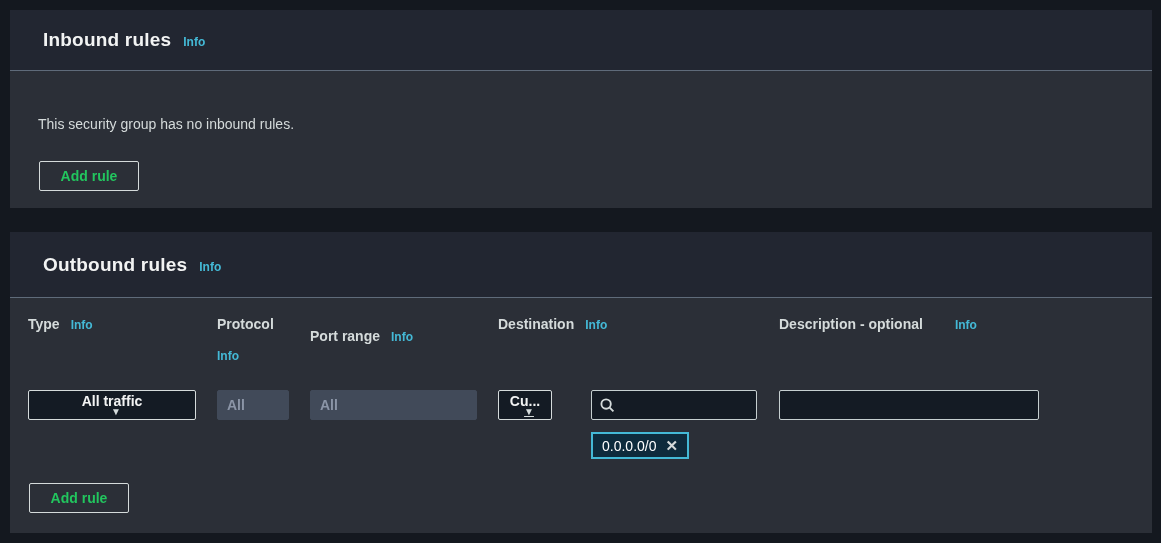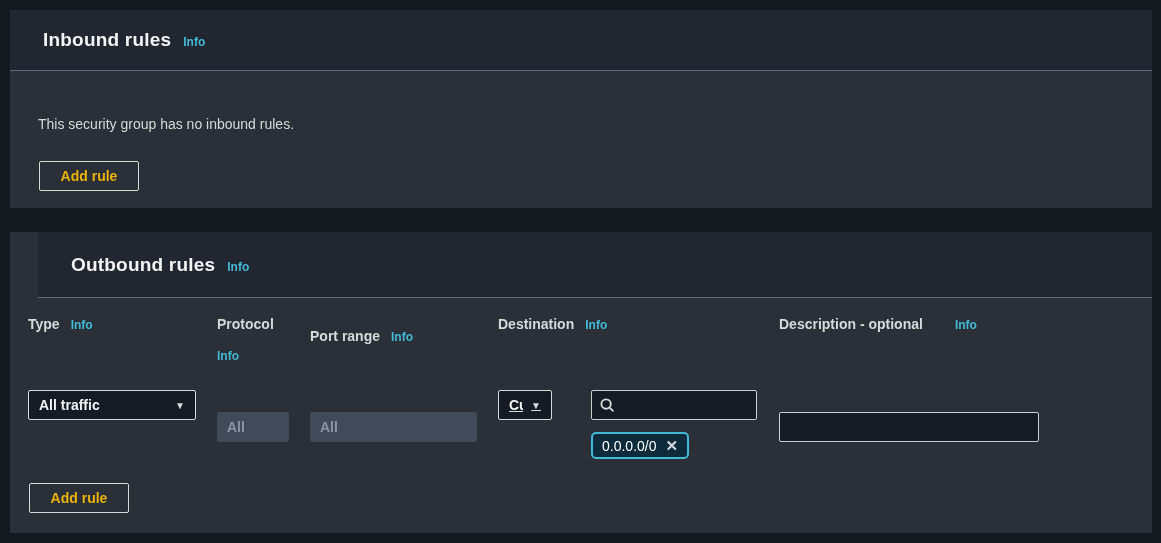--- a/index.html
+++ b/index.html
@@ -23,35 +23,35 @@
   .panel-inbound  { top: 10px;  height: 198px; }
   .panel-outbound { top: 232px; height: 301px; }
   .panel-header {
     position: absolute; left: 0; right: 0; top: 0;
     background: #222631;
     border-bottom: 1px solid #5f6b7a;
     display: flex; align-items: center; gap: 12px;
     padding-left: 33px;
   }
   .panel-inbound  .panel-header { height: 61px; }
-  .panel-outbound .panel-header { height: 66px; margin-left: 28px; }
+  .panel-outbound .panel-header { height: 66px; }
   .panel-title {
     font-size: 19px; font-weight: 700; color: #f2f3f3; letter-spacing: 0.2px;
   }
   .info-link {
     font-size: 12px; font-weight: 700; color: #44b9d6;
     text-decoration: none; cursor: pointer; position: relative; top: 2px;
   }
 
   
   .btn {
     background: transparent;
     border: 1px solid #d5dbdb;
     border-radius: 2px;
-    color: #eab308;
+    color: #22c55e;
     font-family: inherit;
     font-size: 14px; font-weight: 700;
     cursor: pointer;
     line-height: 1.2;
   }
 
   
   .empty-msg {
     position: absolute; left: 28px; top: 106px;
     font-size: 14px; color: #d5dbdb;
@@ -74,33 +74,34 @@
   .hdr-portrange   { left: 310px; top: 316px; width: 170px; margin-top: 12px; }
   .hdr-destination { left: 498px; top: 316px; width: 200px; text-align: center; }
   .hdr-description { left: 779px; top: 316px; width: 260px; gap: 32px; }
 
   
   .select {
     position: absolute; top: 390px; height: 30px;
     background: #141b24;
     border: 1px solid #d5dbdb; border-radius: 2px;
     display: flex; align-items: center;
-    padding: 8px 10px;
+    padding: 2px 10px;
     cursor: pointer;
+    flex-direction: column;
   }
   .select-value {
     flex: 1; font-size: 14px; font-weight: 700; color: #f2f3f3;
     white-space: nowrap; overflow: hidden;
   }
   .caret { font-size: 10px; color: #d5dbdb; margin-left: 8px; }
   .sel-type { left: 28px;  width: 168px; }
   .sel-dest { left: 498px; width: 54px; text-decoration: underline; }
 
   .txt-input {
-    position: absolute; top: 412px; height: 30px;
+    position: absolute; top: 390px; height: 30px;
     background: #141b24;
     border: 1px solid #c6cfd0; border-radius: 2px;
     color: #f2f3f3; font-family: inherit; font-size: 14px;
     padding: 0 9px;
   }
   .txt-input:disabled {
     background: #414a59;
     border-color: #414a59;
     color: #8b95a7;
     font-weight: 700;
@@ -121,21 +122,21 @@
   .search-box input {
     flex: 1; min-width: 0;
     background: transparent; border: none; outline: none;
     color: #f2f3f3; font-family: inherit; font-size: 14px;
   }
 
   .token {
     position: absolute; left: 591px; top: 432px;
     height: 27px;
     background: #0e2b3c;
-    border: 2px solid #44b9d6; border-radius: 5px;
+    border: 2px solid #44b9d6; border-radius: 0;
     display: inline-flex; align-items: center; gap: 9px;
     padding: 0 9px;
     font-size: 14px; color: #ffffff;
   }
   .token-dismiss {
     background: none; border: none; color: #d5dbdb;
     font-size: 15px; font-weight: 700; cursor: pointer; line-height: 1;
     padding: 0;
   }
 

